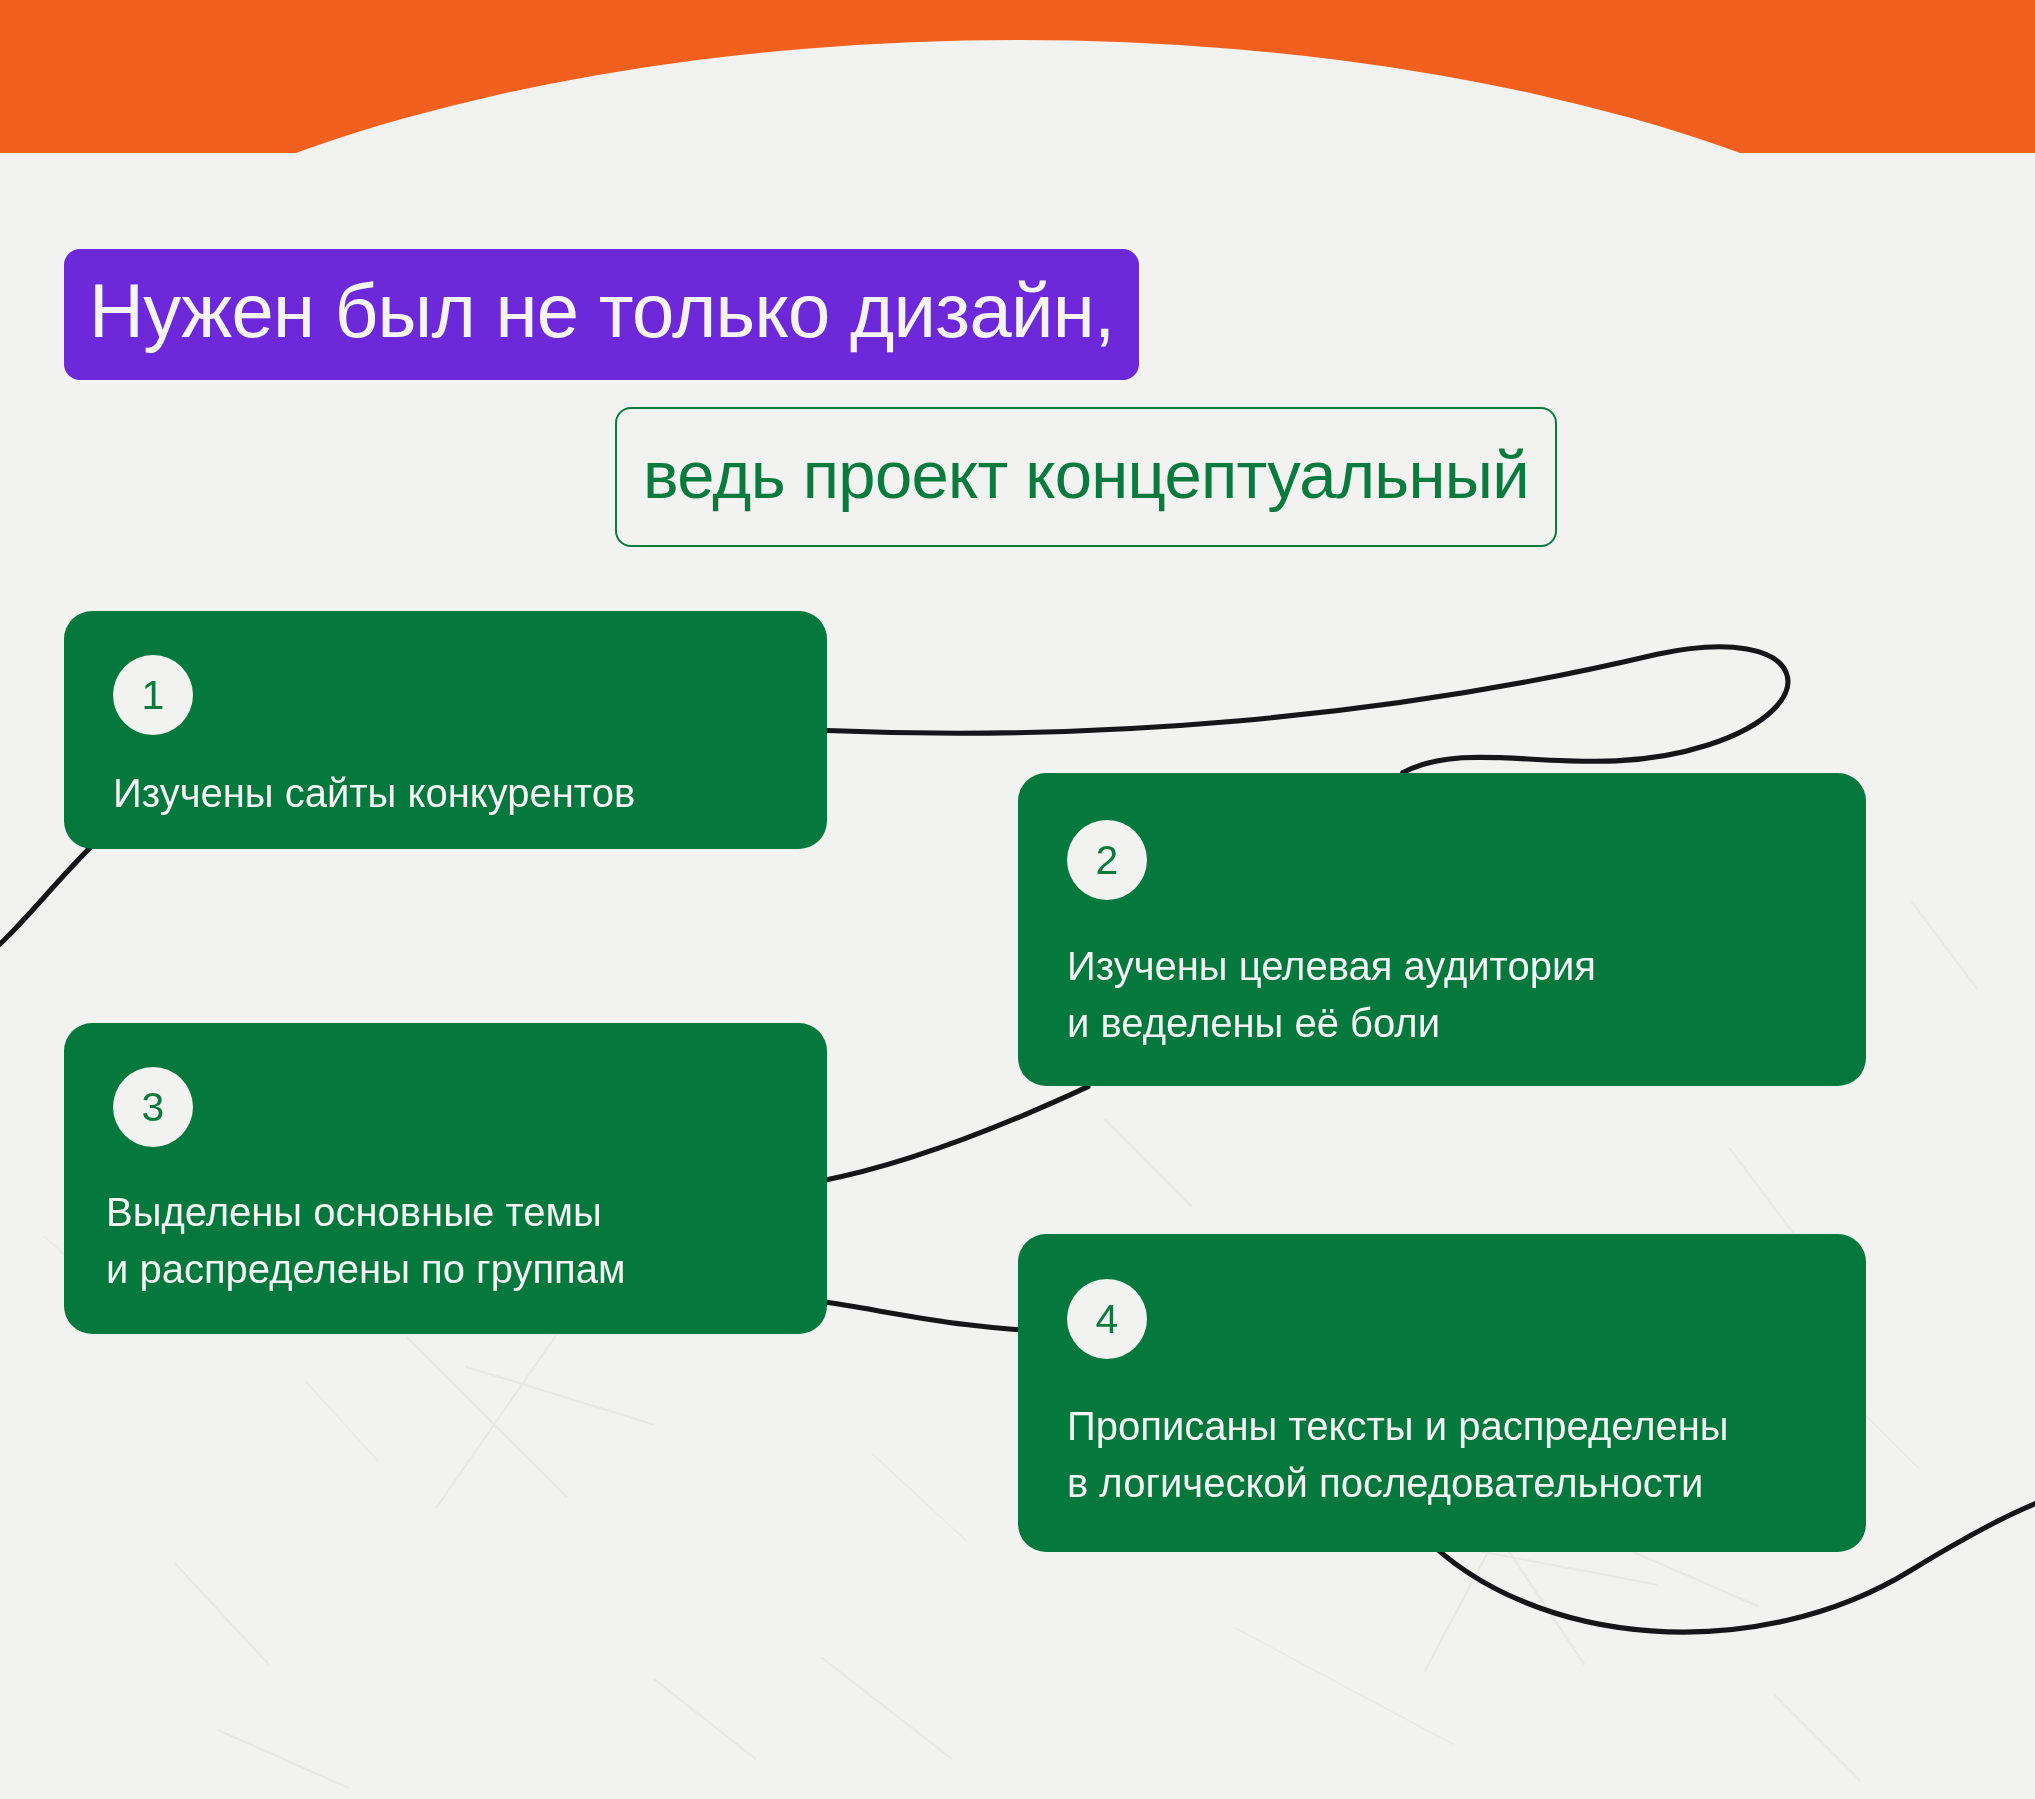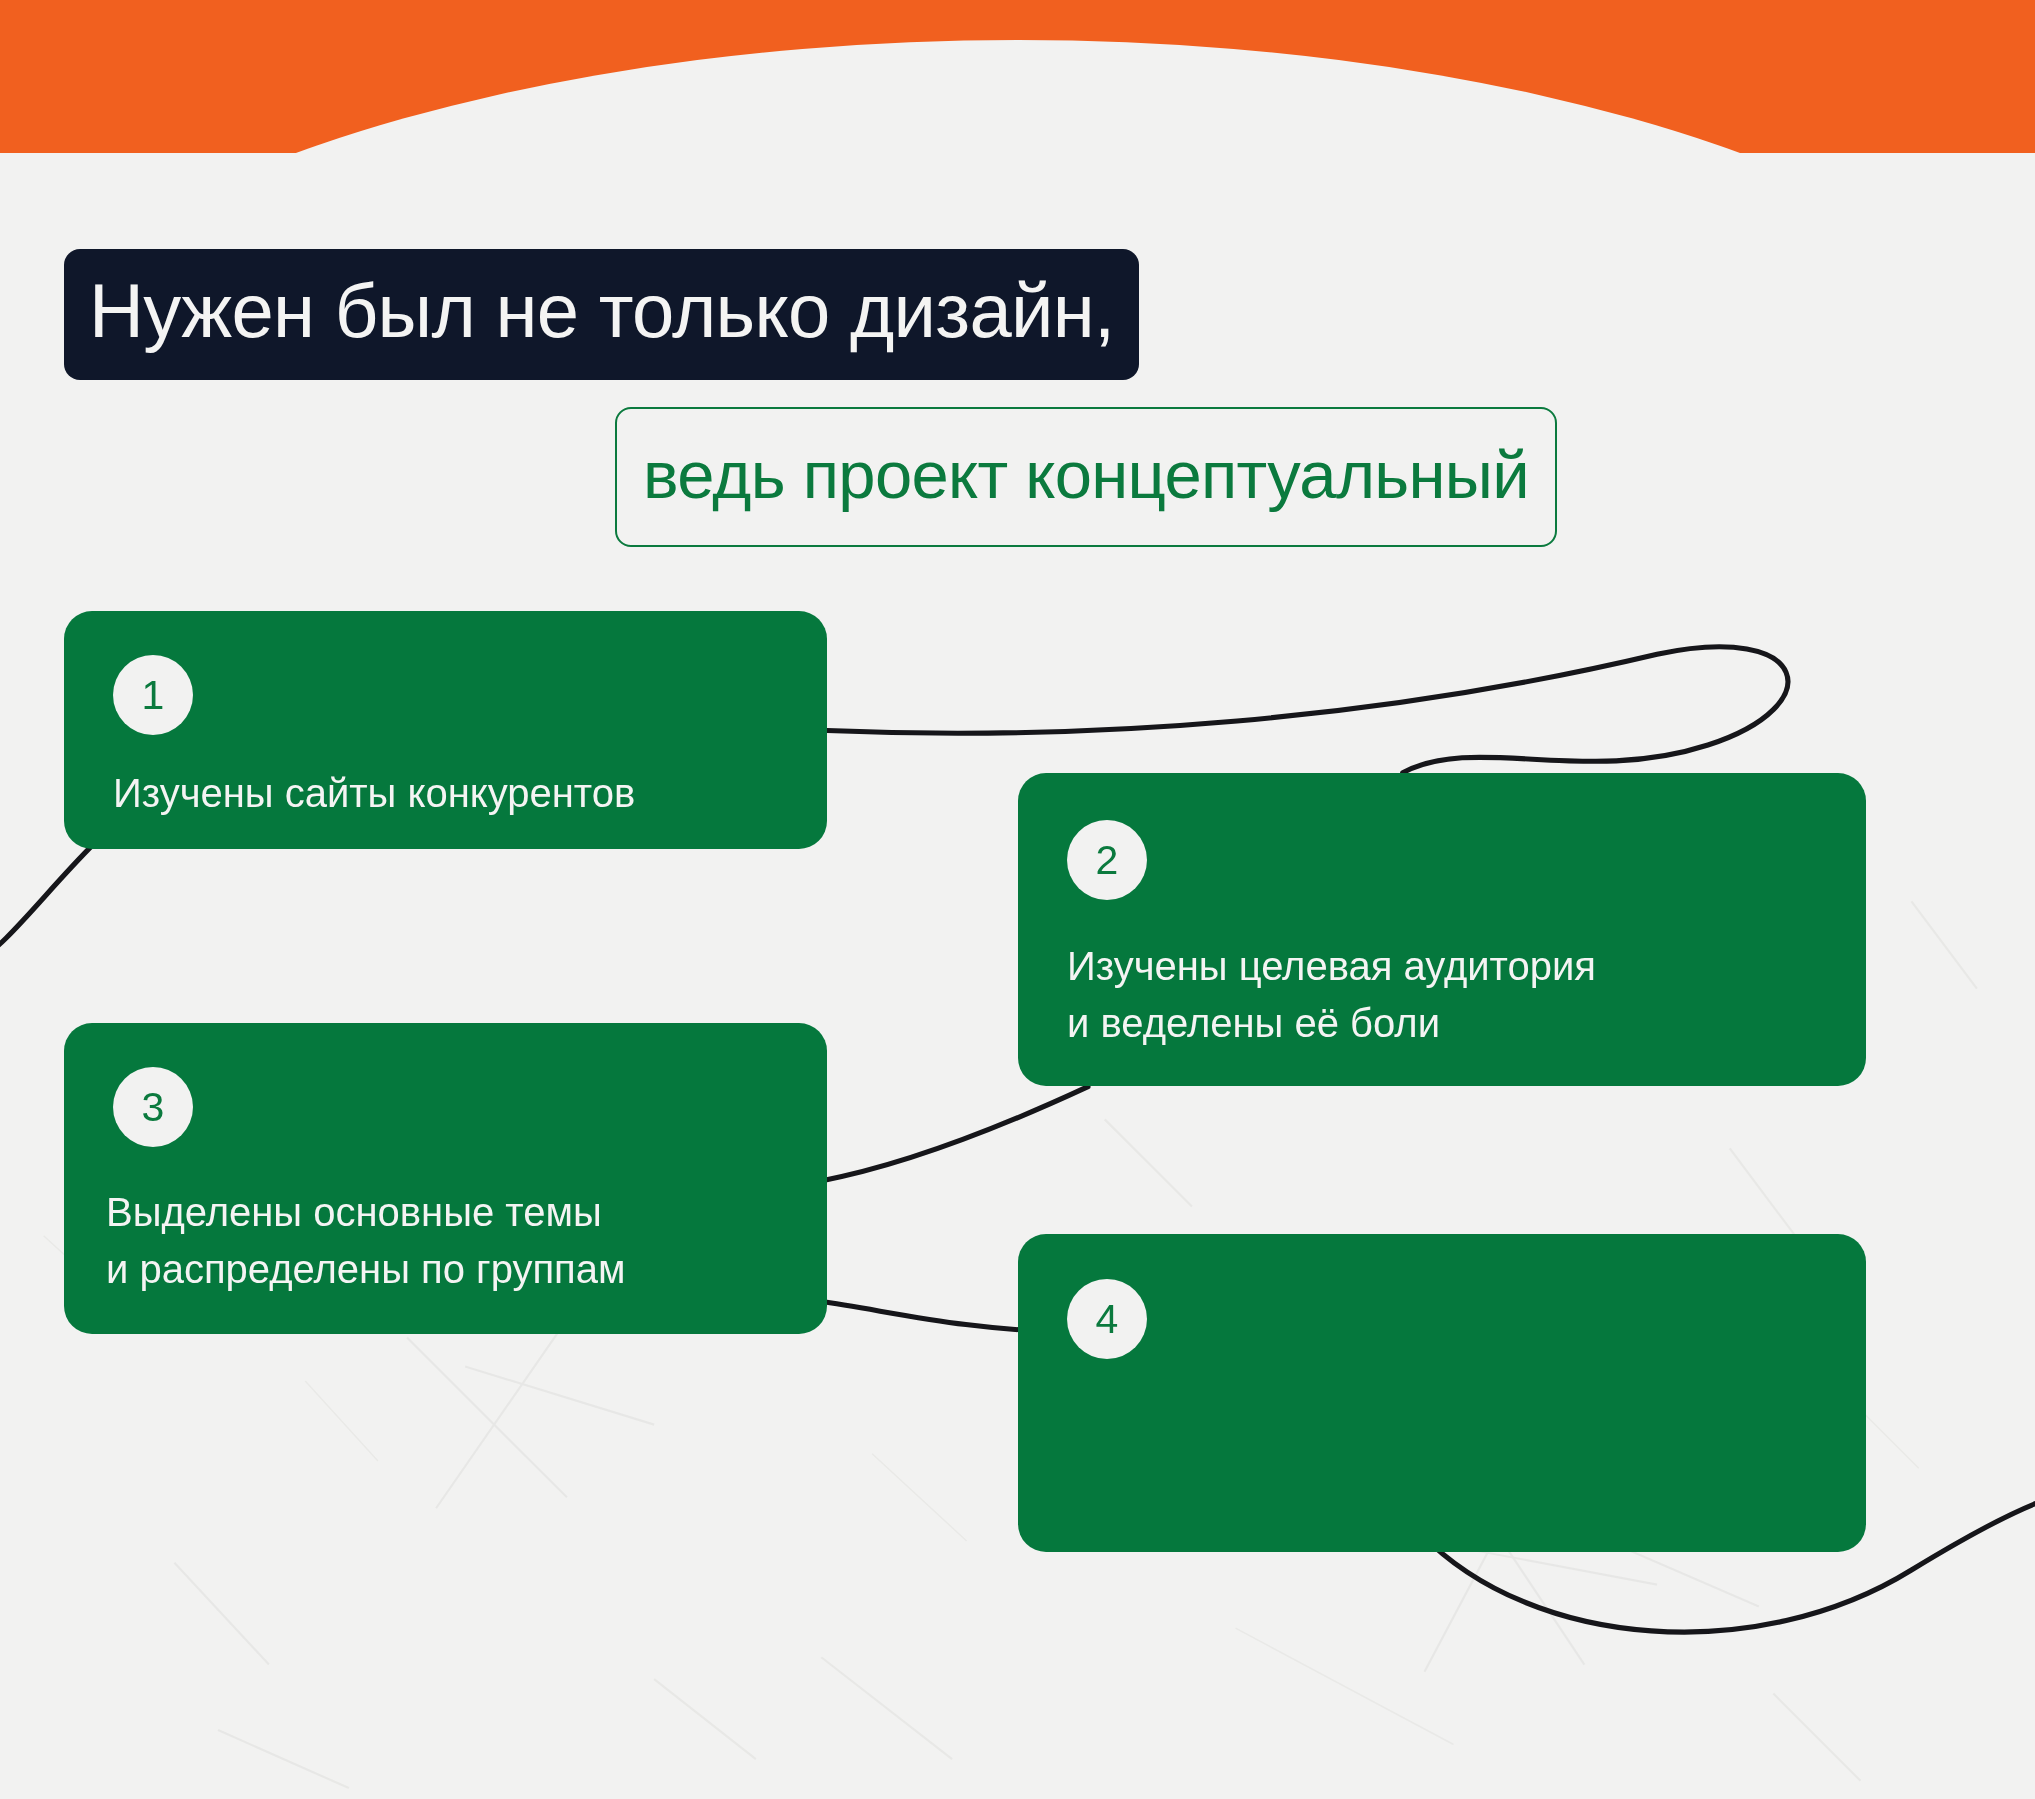--- a/index.html
+++ b/index.html
@@ -59,21 +59,21 @@
     box-sizing: border-box;
     display: flex;
     align-items: center;
     white-space: nowrap;
   }
   .title-pill-filled {
     left: 64px;
     top: 249px;
     height: 131px;
     padding: 0 25px 7.3px 25px;
-    background: #0f172a;
+    background: #6d28d9;
     border-radius: 16px;
     color: #f4f4f3;
   }
   .title-pill-outline {
     left: 615px;
     top: 407px;
     height: 140px;
     padding: 0 26px 5.8px 26px;
     background: transparent;
     border: 2.9px solid #0b7a3e;
@@ -215,16 +215,18 @@
       <span>3</span>
     </div>
     <div class="card-text">Выделены основные темы
 и распределены по группам</div>
   </div>
 
   <div class="card" id="card-4">
     <div class="card-badge">
       <span>4</span>
     </div>
+    <div class="card-text">Прописаны тексты и распределены
+в логической последовательности</div>
   </div>
 
 </div>
 
 
 </body></html>

